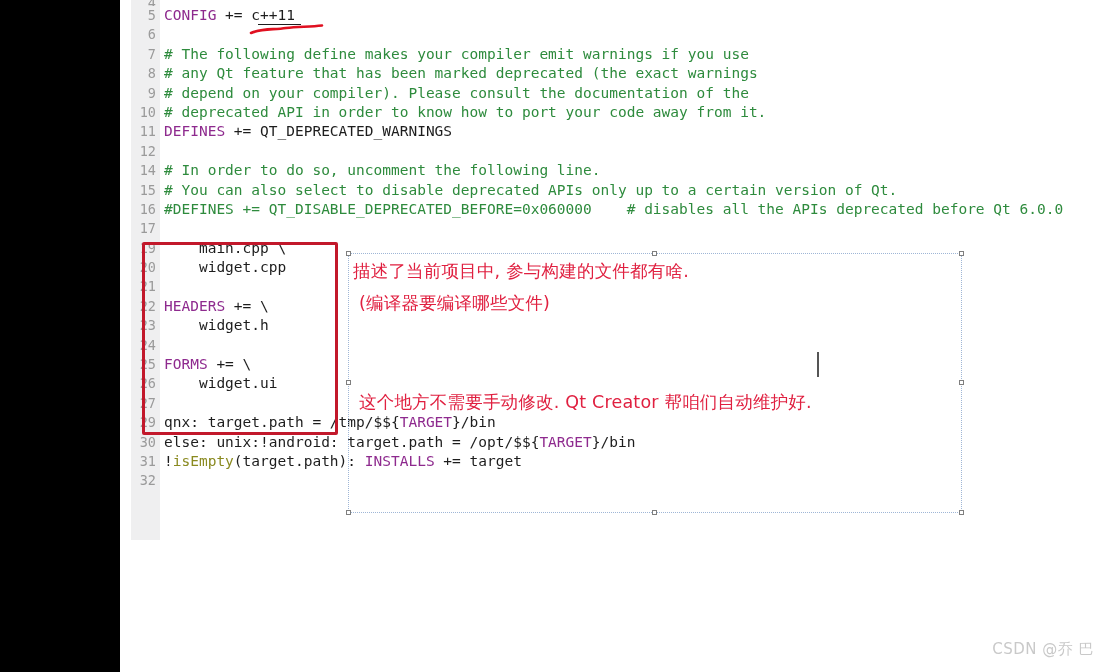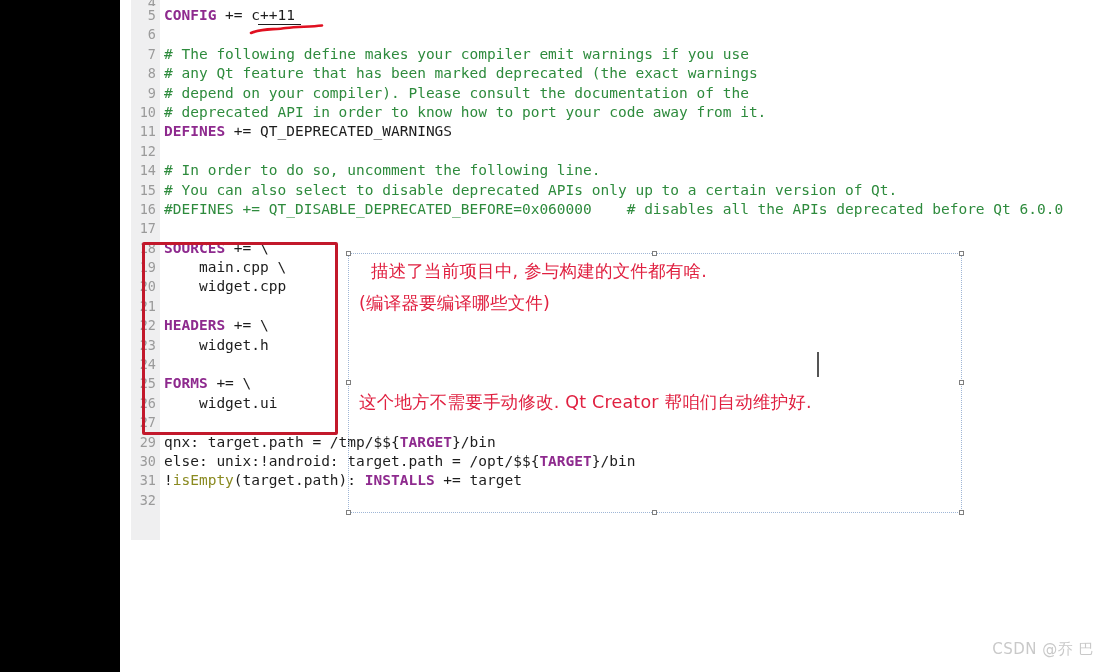--- a/index.html
+++ b/index.html
@@ -66,21 +66,21 @@
     text-align: right;
     color: #9a9a9a;
     font-size: 13.5px;
     font-family: "DejaVu Sans Mono", monospace;
   }
   .codetext {
     position: absolute;
     left: 33px;
     color: #1d1d1d;
   }
-  .tok-var { color: #8e2a8e; font-weight: bold; }
+  .tok-var { color: #8e2a8e; }
   .tok-comment { color: #2e8b3d; }
   .tok-func { color: #8a8a20; }
   .tok-plain { color: #1d1d1d; }
 
   
   #cxx-underline {
     position: absolute;
     left: 258px;
     top: 24px;
     width: 43px;
@@ -139,21 +139,21 @@
   .h-br { right: -3px; bottom: -3px; }
 
   .ann-text {
     position: absolute;
     color: #e02040;
     font-family: "DejaVu Sans", sans-serif;
     font-size: 17.5px;
     white-space: pre;
     letter-spacing: 0.2px;
   }
-  #ann-line-1 { left: 22px; top: 5px; text-align: right; }
+  #ann-line-1 { left: 4px; top: 5px; text-align: right; }
   #ann-line-2 { left: 10px; top: 37px; text-align: right; }
   #ann-line-3 { left: 10px; top: 100px; margin-top: 36px; }
 
   #ann-caret {
     position: absolute;
     left: 817px;
     top: 352px;
     width: 1.5px;
     height: 25px;
     background: #555555;
@@ -186,21 +186,20 @@
       <div class="code-line"><span class="lineno">7</span><span class="codetext"><span class="tok-comment"># The following define makes your compiler emit warnings if you use</span></span></div>
       <div class="code-line"><span class="lineno">8</span><span class="codetext"><span class="tok-comment"># any Qt feature that has been marked deprecated (the exact warnings</span></span></div>
       <div class="code-line"><span class="lineno">9</span><span class="codetext"><span class="tok-comment"># depend on your compiler). Please consult the documentation of the</span></span></div>
       <div class="code-line"><span class="lineno">10</span><span class="codetext"><span class="tok-comment"># deprecated API in order to know how to port your code away from it.</span></span></div>
       <div class="code-line"><span class="lineno">11</span><span class="codetext"><span class="tok-var">DEFINES</span><span class="tok-plain"> += QT_DEPRECATED_WARNINGS</span></span></div>
       <div class="code-line"><span class="lineno">12</span><span class="codetext"><span class="tok-plain"></span></span></div>
       <div class="code-line"><span class="lineno">14</span><span class="codetext"><span class="tok-comment"># In order to do so, uncomment the following line.</span></span></div>
       <div class="code-line"><span class="lineno">15</span><span class="codetext"><span class="tok-comment"># You can also select to disable deprecated APIs only up to a certain version of Qt.</span></span></div>
       <div class="code-line"><span class="lineno">16</span><span class="codetext"><span class="tok-comment">#DEFINES += QT_DISABLE_DEPRECATED_BEFORE=0x060000    # disables all the APIs deprecated before Qt 6.0.0</span></span></div>
       <div class="code-line"><span class="lineno">17</span><span class="codetext"><span class="tok-plain"></span></span></div>
-      <div class="code-line"><span class="lineno">18</span><span class="codetext"><span class="tok-var">SOURCES</span><span class="tok-plain"> += \</span></span></div>
       <div class="code-line"><span class="lineno">19</span><span class="codetext"><span class="tok-plain">    main.cpp \</span></span></div>
       <div class="code-line"><span class="lineno">20</span><span class="codetext"><span class="tok-plain">    widget.cpp</span></span></div>
       <div class="code-line"><span class="lineno">21</span><span class="codetext"><span class="tok-plain"></span></span></div>
       <div class="code-line"><span class="lineno">22</span><span class="codetext"><span class="tok-var">HEADERS</span><span class="tok-plain"> += \</span></span></div>
       <div class="code-line"><span class="lineno">23</span><span class="codetext"><span class="tok-plain">    widget.h</span></span></div>
       <div class="code-line"><span class="lineno">24</span><span class="codetext"><span class="tok-plain"></span></span></div>
       <div class="code-line"><span class="lineno">25</span><span class="codetext"><span class="tok-var">FORMS</span><span class="tok-plain"> += \</span></span></div>
       <div class="code-line"><span class="lineno">26</span><span class="codetext"><span class="tok-plain">    widget.ui</span></span></div>
       <div class="code-line"><span class="lineno">27</span><span class="codetext"><span class="tok-plain"></span></span></div>
       <div class="code-line"><span class="lineno">29</span><span class="codetext"><span class="tok-plain">qnx: target.path = /tmp/$${</span><span class="tok-var">TARGET</span><span class="tok-plain">}/bin</span></span></div>

